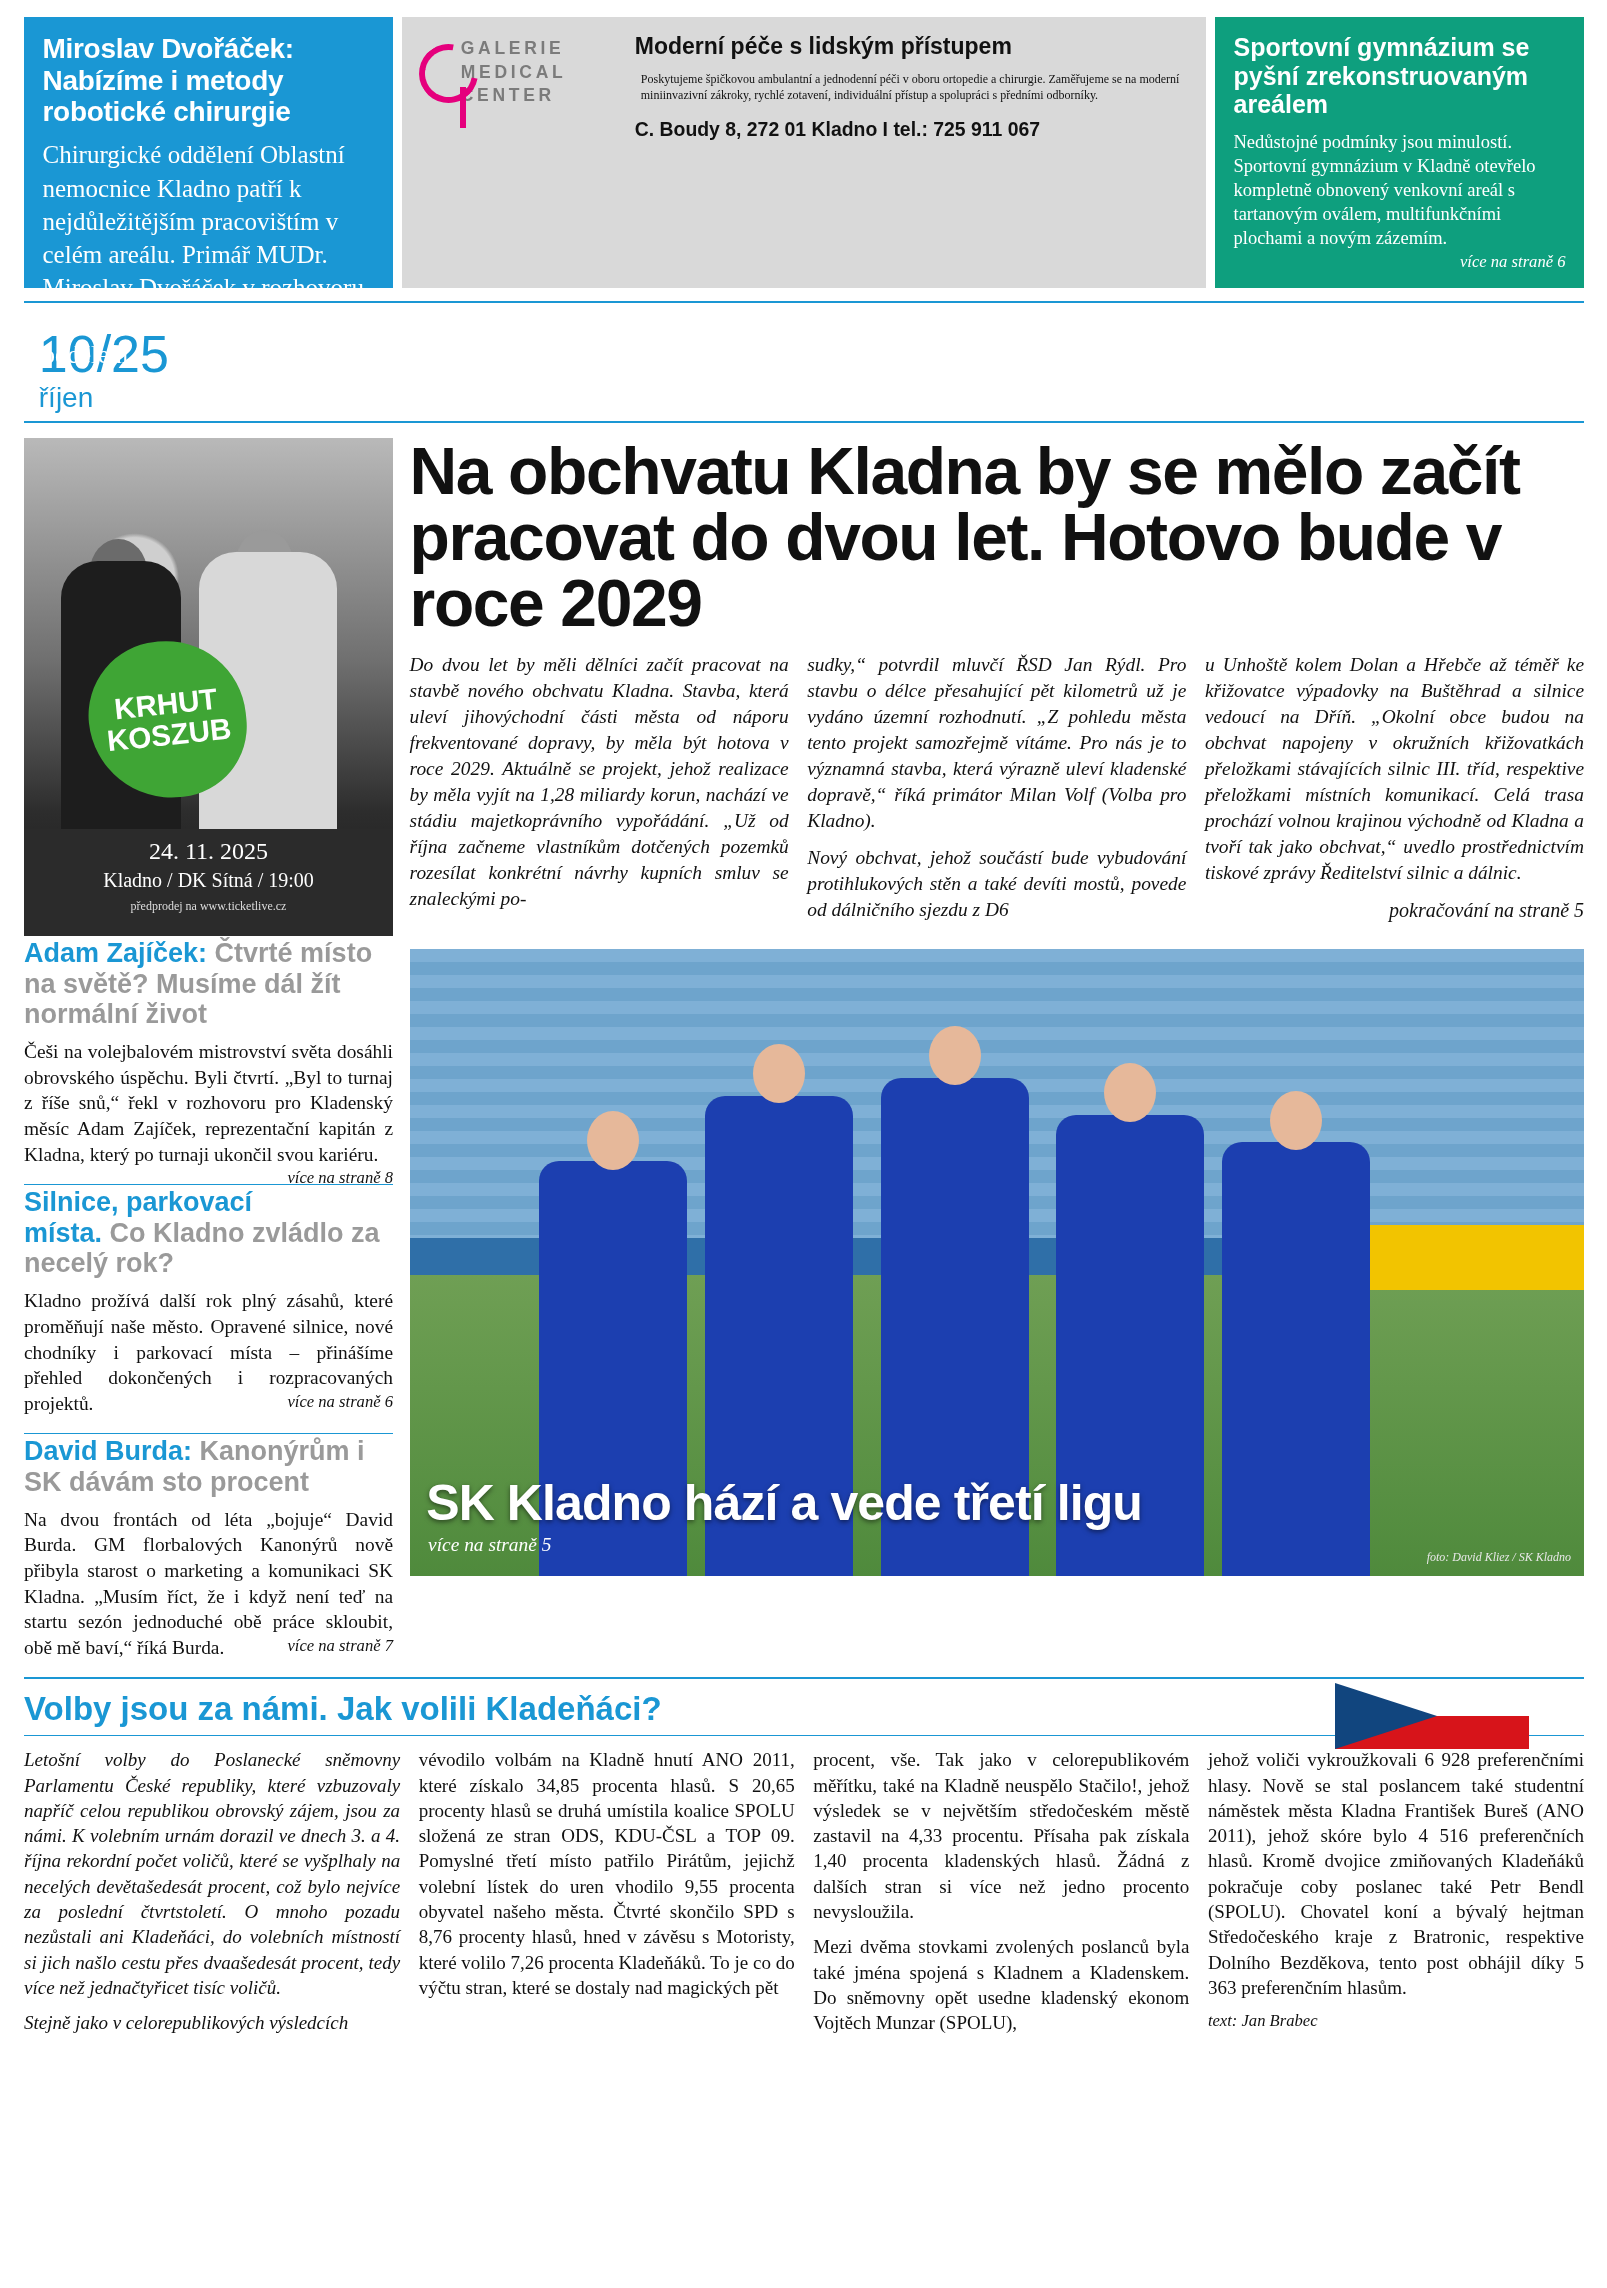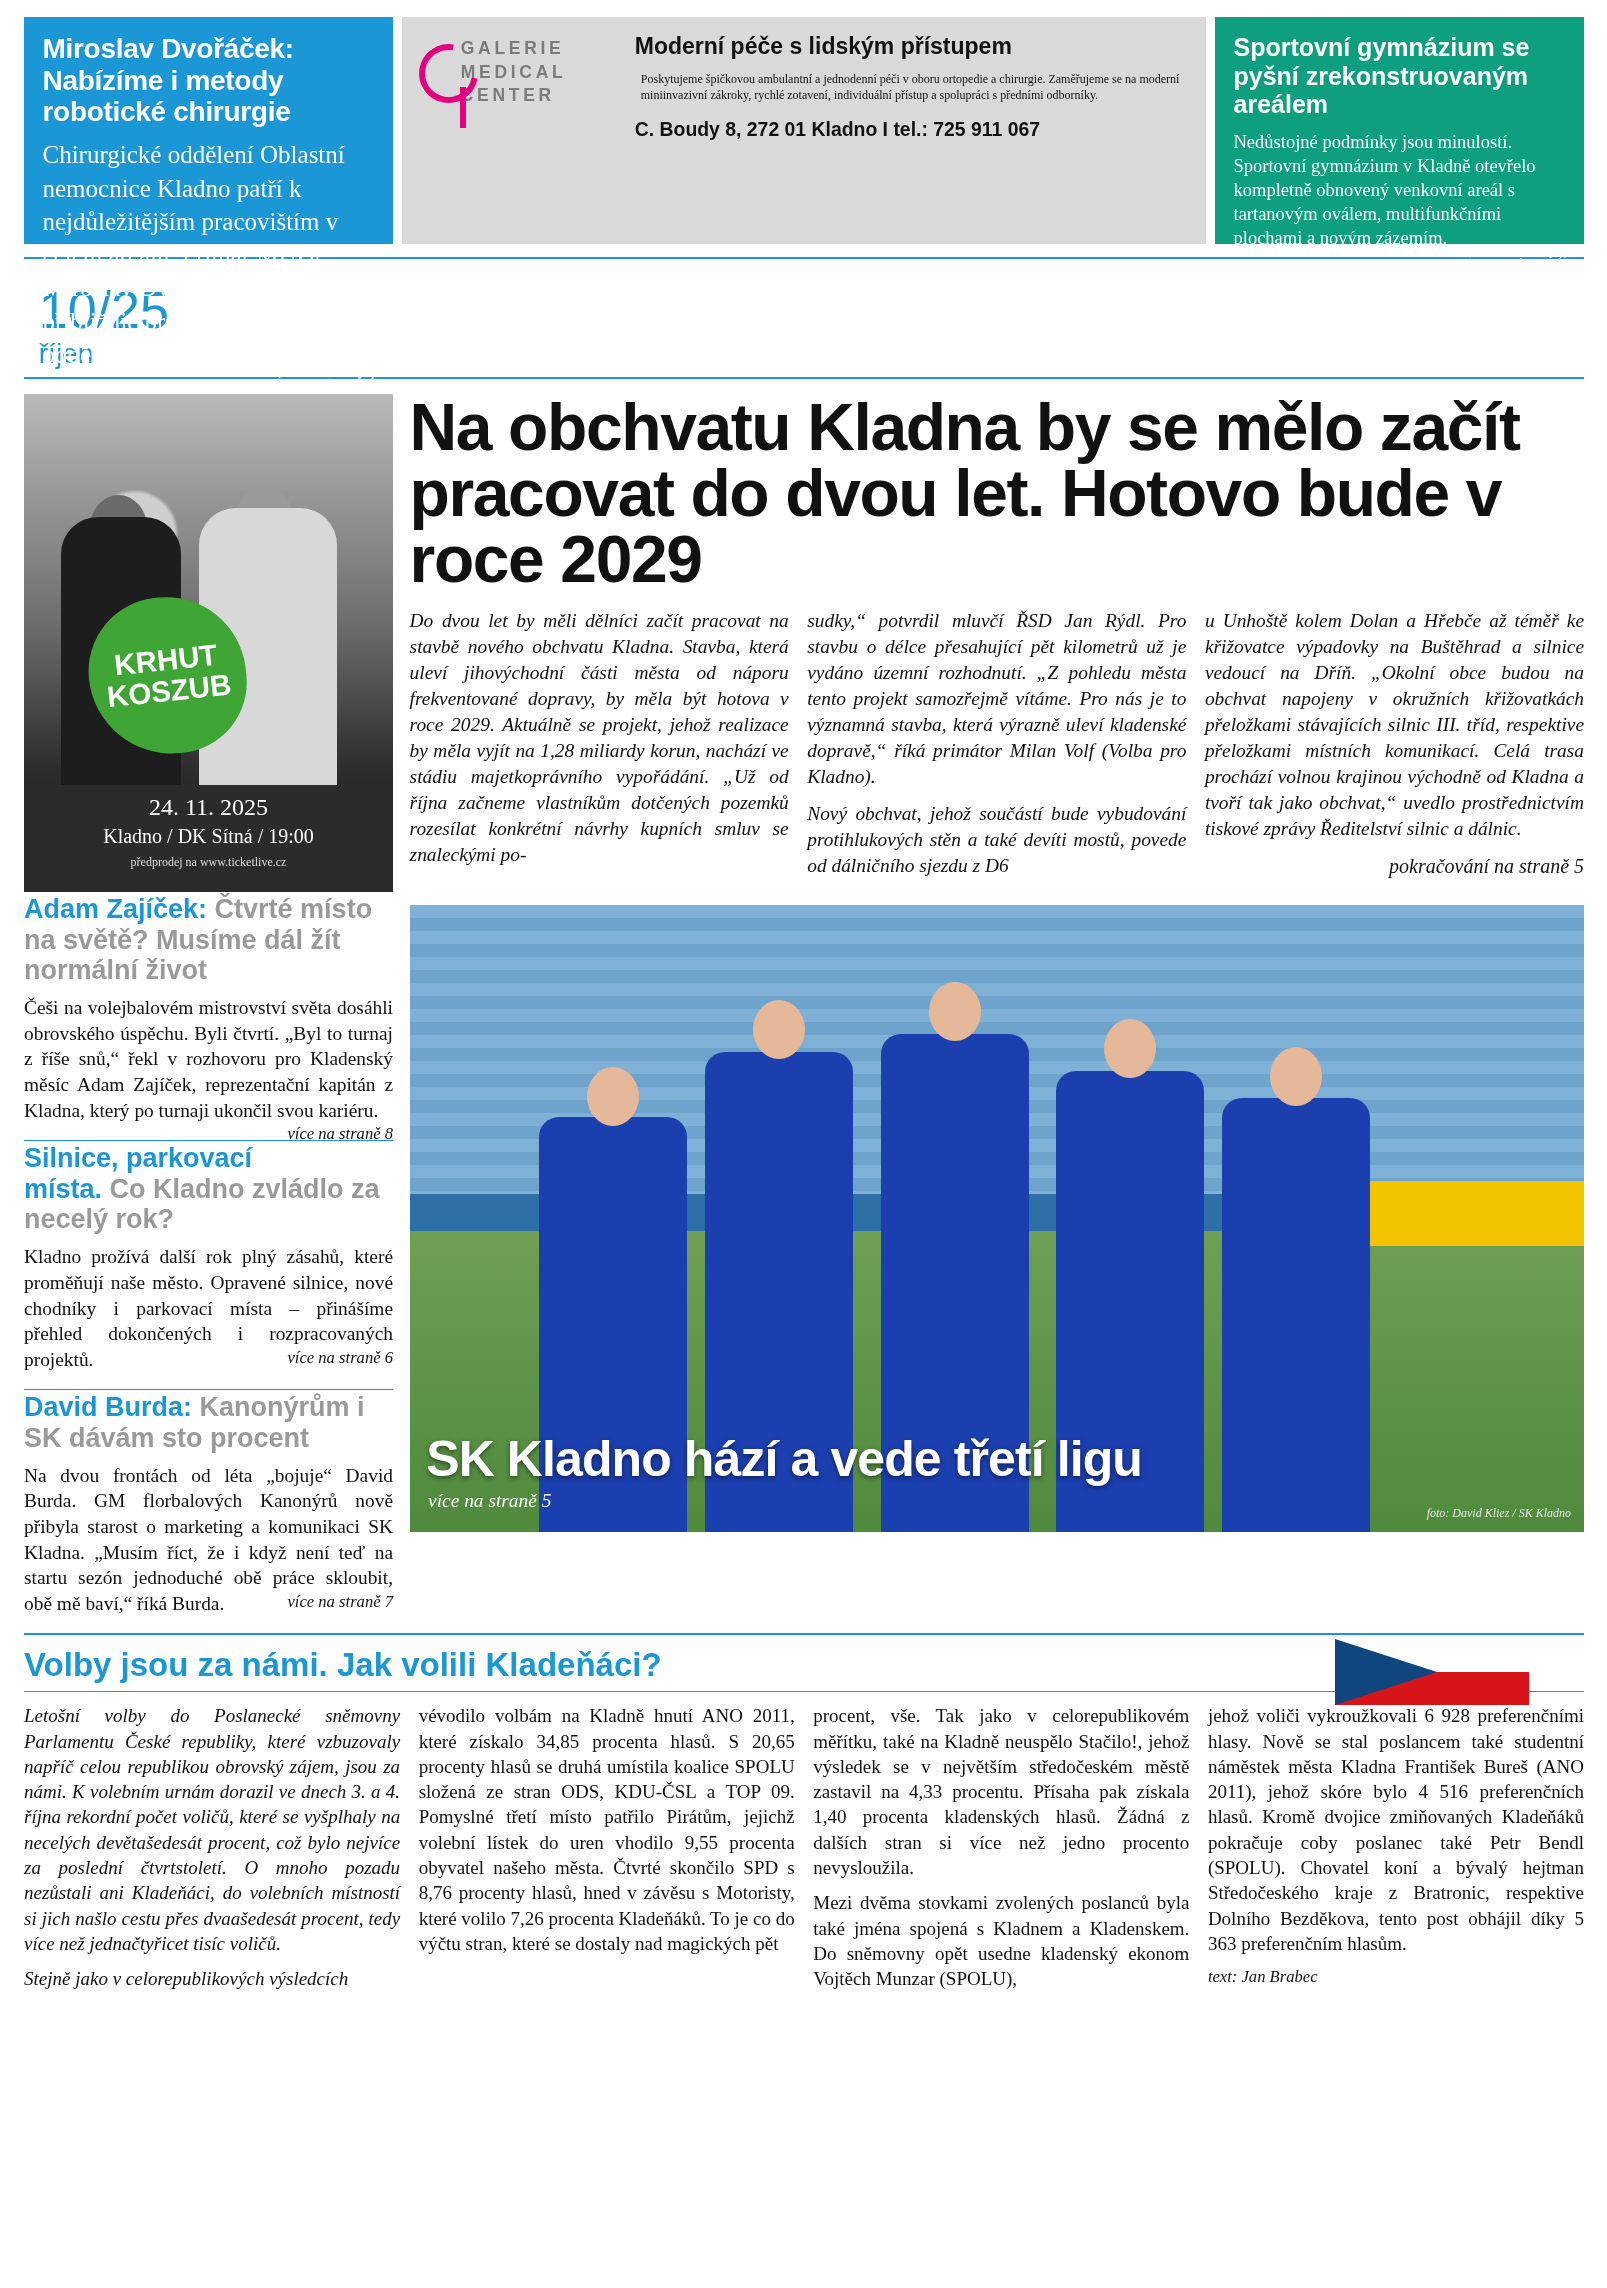--- a/index.html
+++ b/index.html
@@ -12,21 +12,21 @@
   }
   .page {
     width: 1608px;
     min-height: 2289px;
     padding: 16.6px 24px 18.5px 24px;
     position: relative;
     background:#fff;
   }
 
   
-  .topstrip { display:flex; gap:9.2px; height:227px; }
+  .topstrip { display:flex; gap:9.2px; height:271px; }
   .ad-left {
     width: 369px; background:#1a97d4; color:#fff;
     padding: 16.6px 18.5px 9.2px 18.5px; position:relative;
   }
   .ad-left h2 {
     font-family:"Liberation Sans", sans-serif;
     font-size: 28px; line-height:1.12; margin:0 0 11px 0; font-weight:bold;
     letter-spacing:-0.3px;
   }
   .ad-left p { font-size:25px; line-height:1.33; margin:0; font-family:"Liberation Serif", serif; }

